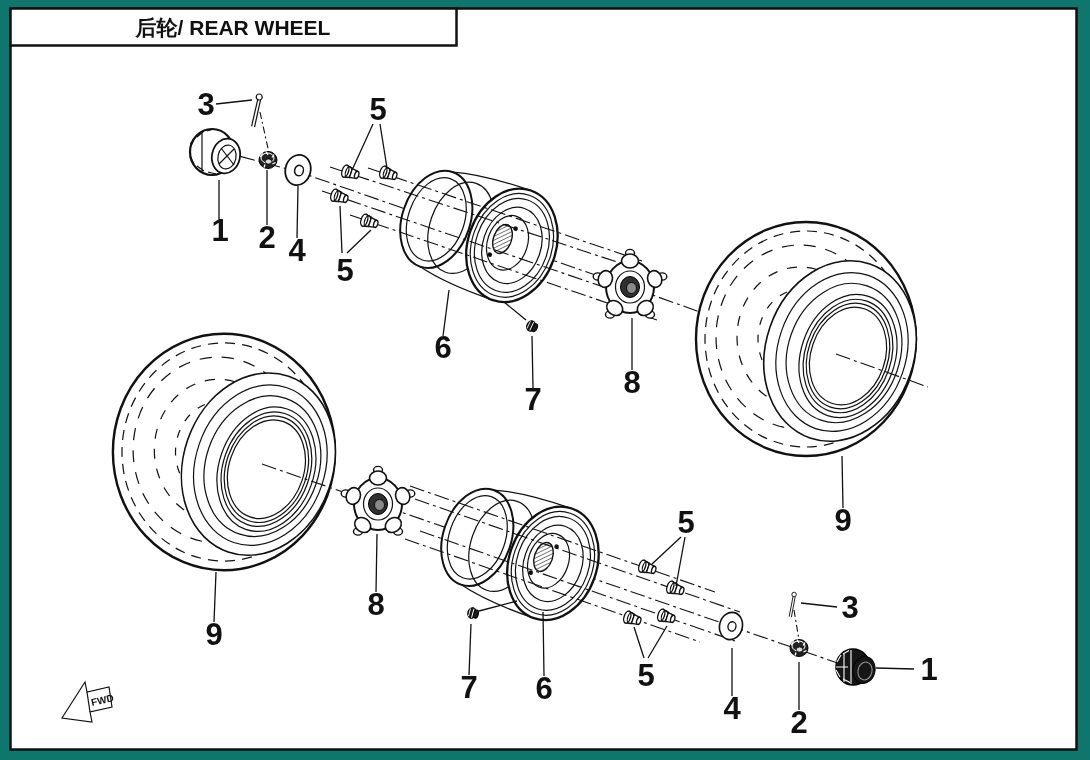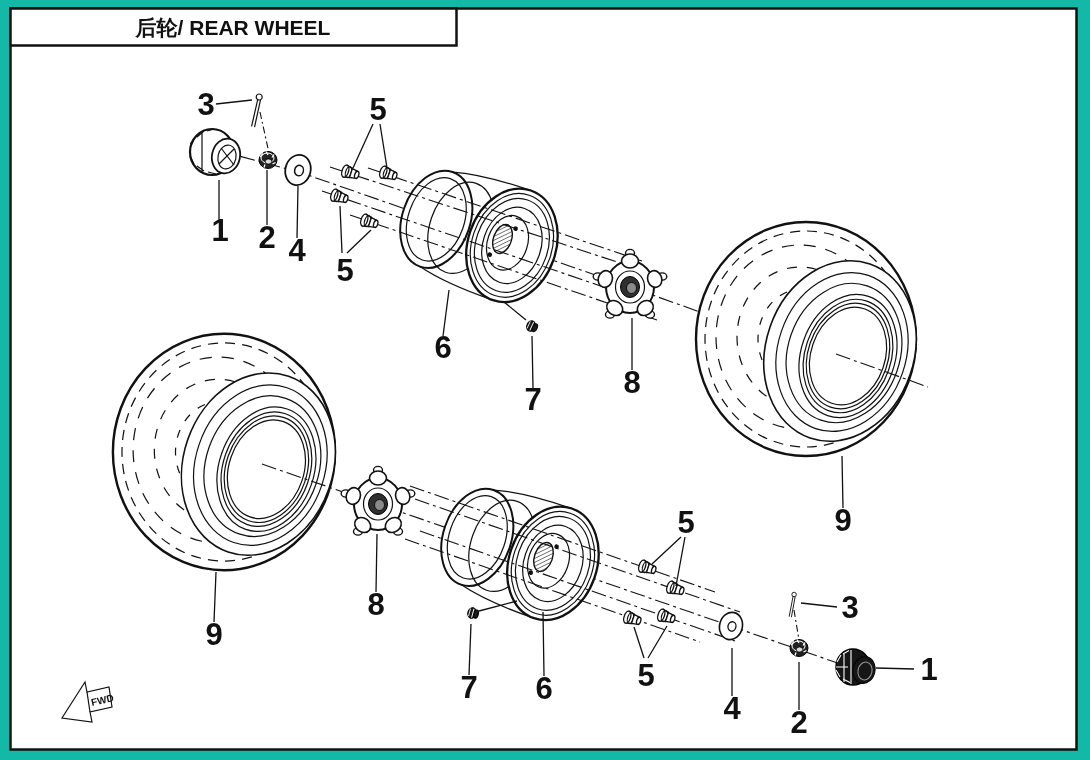--- a/index.html
+++ b/index.html
@@ -1,16 +1,16 @@
 <!DOCTYPE html>
 <html><head>
 <meta charset="utf-8">
 <style>
   html,body{margin:0;padding:0;background:#fff;}
-  .page{position:relative;width:1090px;height:760px;background:#14b8a6;overflow:hidden;
+  .page{position:relative;width:1090px;height:760px;background:#0f766e;overflow:hidden;
         font-family:"Liberation Sans",sans-serif;}
   svg{display:block;}
   .callout{font:bold 31px "Liberation Sans",sans-serif;fill:#111;text-anchor:middle;}
   .title-text{font:bold 21px "Liberation Sans",sans-serif;fill:#111;text-anchor:middle;}
   .fwd-text{font:bold 10px "Liberation Sans",sans-serif;fill:#111;}
   .s  {stroke:#111;fill:none;stroke-width:1.2;}
   .sf {stroke:#111;fill:#fff;}
   .dd {stroke:#111;fill:none;stroke-width:1.1;stroke-dasharray:15 4 3 4;}
   .dd2{stroke:#111;fill:none;stroke-width:1.1;stroke-dasharray:7 3 2 3;}
   .ld {stroke:#111;stroke-width:1.3;fill:none;}

